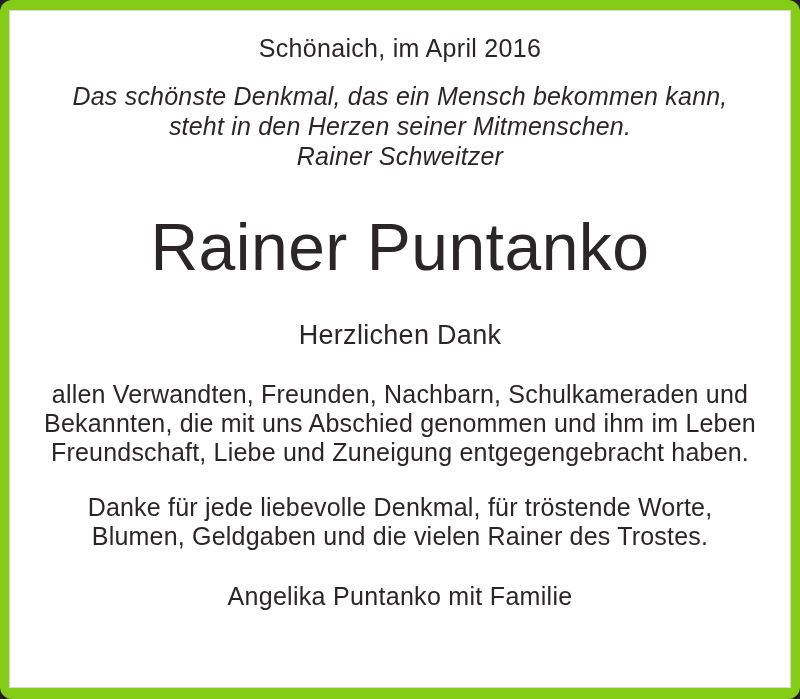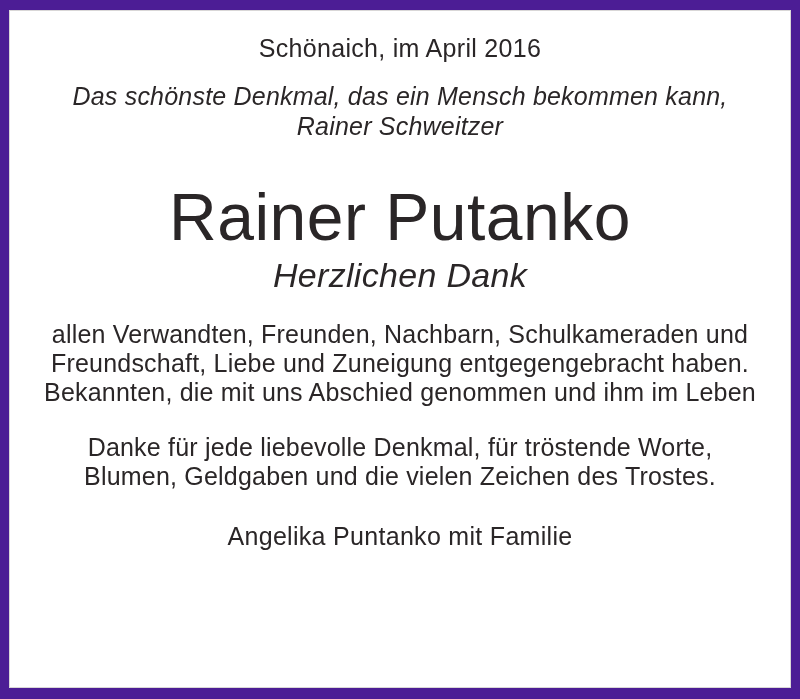--- a/index.html
+++ b/index.html
@@ -10,21 +10,22 @@
     width: 800px;
     height: 699px;
     background: #231f20;
     overflow: hidden;
     position: relative;
     font-family: "Liberation Sans", sans-serif;
   }
   .notice-frame {
     position: absolute;
     inset: 0;
-    background: #4c1d95;
+    background: #84cc16;
+    border-radius: 12px;
   }
   .notice-card {
     position: absolute;
     top: 11px;
     left: 10px;
     right: 10px;
     bottom: 12px;
     background: #ffffff;
     outline: 1px solid #d9d7d7;
     color: #2a2627;
@@ -45,23 +46,23 @@
     letter-spacing: 0.2px;
   }
   .deceased-name {
     margin: 40px 0 0 0;
     font-size: 66px;
     line-height: 72px;
     font-weight: 400;
     letter-spacing: 0.5px;
   }
   .thanks-heading {
-    font-size: 34px;
+    margin-top: 30px;
+    font-size: 27px;
     line-height: 44px;
-    font-style: italic;
     letter-spacing: 0.3px;
   }
   .thanks-paragraph {
     font-size: 25px;
     line-height: 29px;
     letter-spacing: 0.2px;
   }
   .thanks-paragraph.first {
     margin-top: 23px;
   }
@@ -78,34 +79,35 @@
 </head>
 <body>
 
 <div class="notice-frame">
   <div class="notice-card">
 
     <div class="dateline">Schönaich, im April 2016</div>
 
     <div class="memorial-quote">
       <div>Das schönste Denkmal, das ein Mensch bekommen kann,</div>
+      <div>steht in den Herzen seiner Mitmenschen.</div>
       <div>Rainer Schweitzer</div>
     </div>
 
-    <h1 class="deceased-name">Rainer Putanko</h1>
+    <h1 class="deceased-name">Rainer Puntanko</h1>
 
     <div class="thanks-heading">Herzlichen Dank</div>
 
     <div class="thanks-paragraph first">
       <div>allen Verwandten, Freunden, Nachbarn, Schulkameraden und</div>
+      <div>Bekannten, die mit uns Abschied genommen und ihm im Leben</div>
       <div>Freundschaft, Liebe und Zuneigung entgegengebracht haben.</div>
-      <div>Bekannten, die mit uns Abschied genommen und ihm im Leben</div>
     </div>
 
     <div class="thanks-paragraph second">
       <div>Danke für jede liebevolle Denkmal, für tröstende Worte,</div>
-      <div>Blumen, Geldgaben und die vielen Zeichen des Trostes.</div>
+      <div>Blumen, Geldgaben und die vielen Rainer des Trostes.</div>
     </div>
 
     <div class="signature">Angelika Puntanko mit Familie</div>
 
   </div>
 </div>
 
 </body></html>

